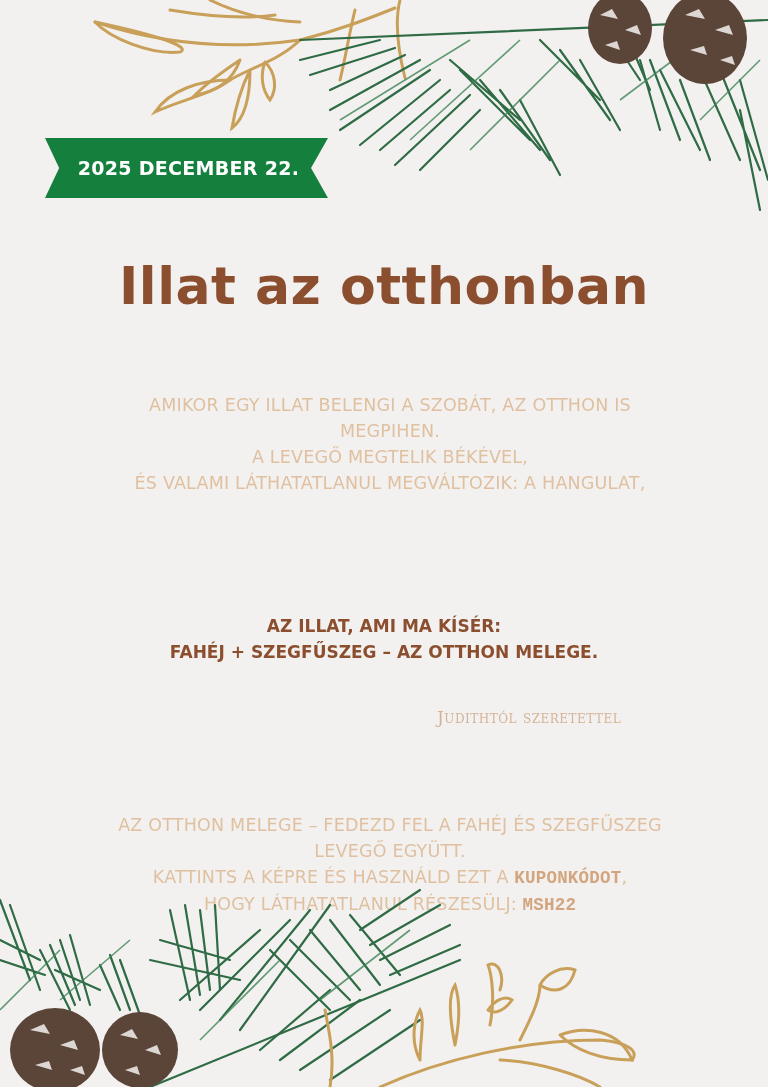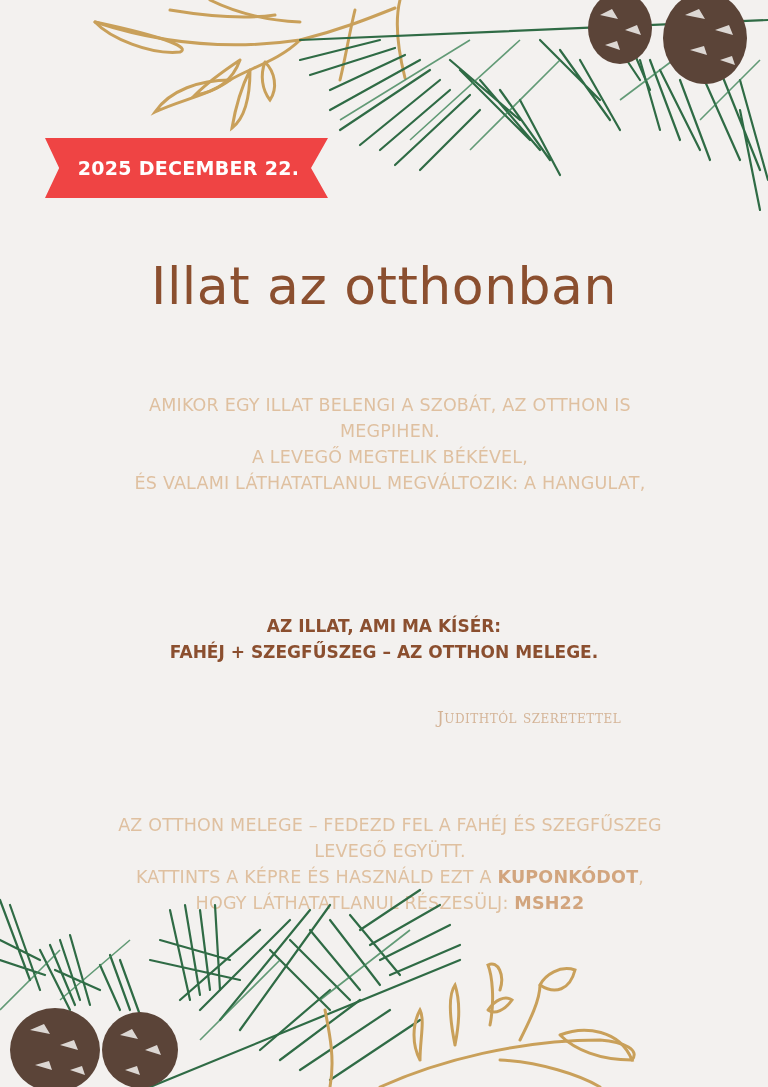--- a/index.html
+++ b/index.html
@@ -8,32 +8,32 @@
     background:#f3f1ef;
     position:relative;
     font-family:"Liberation Sans", sans-serif;
   }
   .deco { position:absolute; pointer-events:none; }
   .deco-top { left:0; top:0; width:768px; height:230px; }
   .deco-bottom { left:0; bottom:0; width:768px; height:210px; }
 
   .ribbon {
     position:absolute; left:45px; top:138px; width:283px; height:60px;
-    background:#ef4444;
+    background:#15803d;
     clip-path: polygon(0 0, 100% 0, 94% 50%, 100% 100%, 0 100%, 5% 50%);
     display:flex; align-items:center; justify-content:center;
   }
   .ribbon span {
     color:#ffffff; font-family:"DejaVu Sans", sans-serif; font-weight:bold;
     font-size:19px; letter-spacing:0.3px; padding-left:4px;
   }
 
   .title {
     position:absolute; left:0; top:256px; width:768px; text-align:center;
-    color:#8b4f2f; font-family:"DejaVu Sans", sans-serif; font-weight:normal;
+    color:#8b4f2f; font-family:"DejaVu Sans", sans-serif; font-weight:bold;
     font-size:52px; letter-spacing:0.5px; margin:0;
   }
 
   .intro {
     position:absolute; left:60px; top:392px; width:660px; text-align:center;
     color:#dfc0a0; font-family:"DejaVu Sans", sans-serif; font-size:17.5px;
     line-height:26px; text-transform:uppercase; letter-spacing:0.2px;
   }
   .intro div { white-space:nowrap; }
 
@@ -48,21 +48,21 @@
     color:#d4b497; font-family:"DejaVu Serif", serif; font-size:17px;
     letter-spacing:0.5px; font-variant:small-caps;margin-left:17px;
   }
 
   .promo {
     position:absolute; left:40px; top:812px; width:700px; text-align:center;
     color:#dfc0a0; font-family:"DejaVu Sans", sans-serif; font-size:17.5px;
     line-height:26px; letter-spacing:0.2px;
   }
   .promo div { white-space:nowrap; }
-  .promo b { color:#d2a57e; font-weight:bold; }
+  .promo b { color:#d2a57e; font-weight:bold;font-family:Liberation Mono, monospace; }
 </style>
 </head>
 <body>
 
 <svg class="deco deco-top" viewBox="0 0 768 230">
   <g fill="none" stroke="#c9a05a" stroke-width="3" stroke-linecap="round">
     <path d="M95 22 C150 40, 220 52, 300 40 C340 30, 370 18, 395 8"></path>
     <path d="M95 22 C110 38, 150 55, 180 52 C190 48, 170 38, 95 22"></path>
     <path d="M300 40 C280 60, 250 68, 230 80"></path>
     <path d="M230 80 C210 95, 180 100, 155 112 C170 90, 200 80, 230 80"></path>

